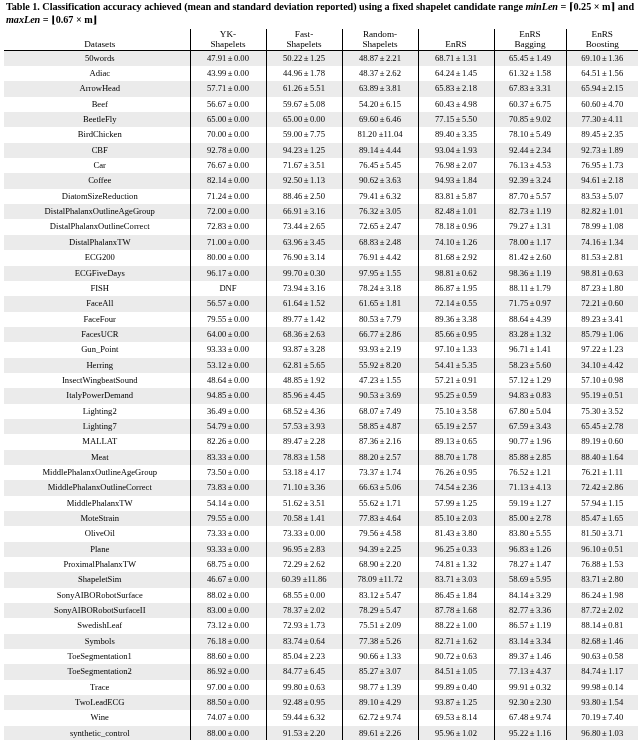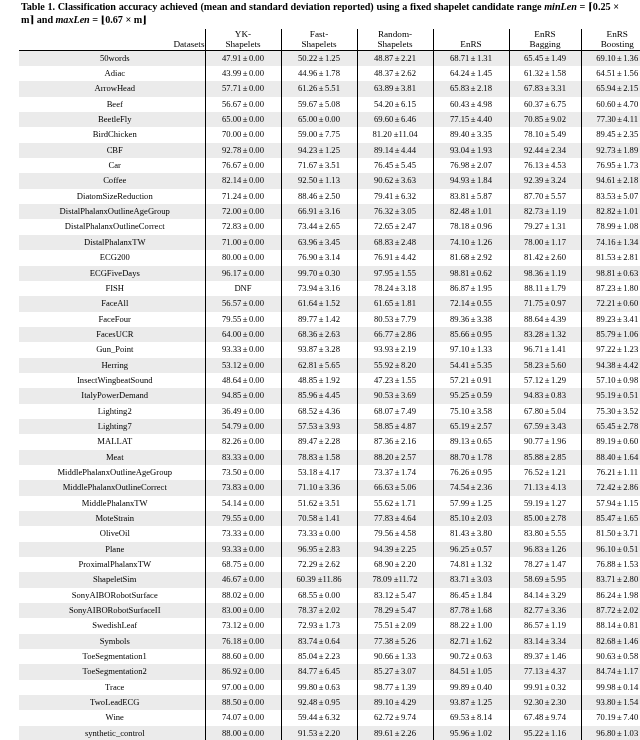--- a/index.html
+++ b/index.html
@@ -12,21 +12,21 @@
     height: 740px;
     font-family: "Liberation Serif", "DejaVu Serif", serif;
     color: #000000;
     overflow: hidden;
   }
   #page {
     width: 640px;
     height: 740px;
     position: relative;
     box-sizing: border-box;
-    padding: 0 19px;
+    padding: 0 4px;
   }
   .caption {
     font-size: 10.2px;
     font-weight: bold;
     line-height: 1.28;
     text-align: justify;
     padding: 0 2px 2px 2px;
     letter-spacing: -0.05px;
   }
   .caption .mathit {
@@ -50,21 +50,21 @@
   }
   
   thead th {
     font-weight: normal;
     font-size: 9.2px;
     vertical-align: bottom;
     padding-bottom: 1px;
     line-height: 1.12;
   }
   thead th.hdr-dataset {
-    text-align: right;
+    text-align: center;
     padding-left: 6px;
   }
   thead th.hdr-num {
     text-align: center;
   }
   .vline {
     border-left: 0.9px solid #000;
   }
   .rule-top {
     border-top: 1.3px solid #000;
@@ -176,21 +176,21 @@
           <td class="val vline"><span>54.20</span><span class="pm">±</span><span>6.15</span></td>
           <td class="val vline"><span>60.43</span><span class="pm">±</span><span>4.98</span></td>
           <td class="val vline"><span>60.37</span><span class="pm">±</span><span>6.75</span></td>
           <td class="val vline b"><span>60.60</span><span class="pm">±</span><span>4.70</span></td>
         </tr>
         <tr class="shade">
           <td class="dataset">BeetleFly</td>
           <td class="val vline"><span>65.00</span><span class="pm">±</span><span>0.00</span></td>
           <td class="val vline"><span>65.00</span><span class="pm">±</span><span>0.00</span></td>
           <td class="val vline"><span>69.60</span><span class="pm">±</span><span>6.46</span></td>
-          <td class="val vline"><span>77.15</span><span class="pm">±</span><span>4.40</span></td>
+          <td class="val vline"><span>77.15</span><span class="pm">±</span><span>5.50</span></td>
           <td class="val vline"><span>70.85</span><span class="pm">±</span><span>9.02</span></td>
           <td class="val vline b"><span>77.30</span><span class="pm">±</span><span>4.11</span></td>
         </tr>
         <tr>
           <td class="dataset">BirdChicken</td>
           <td class="val vline"><span>70.00</span><span class="pm">±</span><span>0.00</span></td>
           <td class="val vline"><span>59.00</span><span class="pm">±</span><span>7.75</span></td>
           <td class="val vline"><span>81.20</span><span class="pm-tight"> ±</span><span>11.04</span></td>
           <td class="val vline"><span>89.40</span><span class="pm">±</span><span>3.35</span></td>
           <td class="val vline"><span>78.10</span><span class="pm">±</span><span>5.49</span></td>
@@ -322,21 +322,21 @@
           <td class="val vline"><span>96.71</span><span class="pm">±</span><span>1.41</span></td>
           <td class="val vline b"><span>97.22</span><span class="pm">±</span><span>1.23</span></td>
         </tr>
         <tr class="shade">
           <td class="dataset">Herring</td>
           <td class="val vline"><span>53.12</span><span class="pm">±</span><span>0.00</span></td>
           <td class="val vline b"><span>62.81</span><span class="pm">±</span><span>5.65</span></td>
           <td class="val vline"><span>55.92</span><span class="pm">±</span><span>8.20</span></td>
           <td class="val vline"><span>54.41</span><span class="pm">±</span><span>5.35</span></td>
           <td class="val vline"><span>58.23</span><span class="pm">±</span><span>5.60</span></td>
-          <td class="val vline"><span>94.38</span><span class="pm">±</span><span>4.42</span></td>
+          <td class="val vline"><span>34.10</span><span class="pm">±</span><span>4.42</span></td>
         </tr>
         <tr>
           <td class="dataset">InsectWingbeatSound</td>
           <td class="val vline"><span>48.64</span><span class="pm">±</span><span>0.00</span></td>
           <td class="val vline"><span>48.85</span><span class="pm">±</span><span>1.92</span></td>
           <td class="val vline"><span>47.23</span><span class="pm">±</span><span>1.55</span></td>
           <td class="val vline b"><span>57.21</span><span class="pm">±</span><span>0.91</span></td>
           <td class="val vline"><span>57.12</span><span class="pm">±</span><span>1.29</span></td>
           <td class="val vline"><span>57.10</span><span class="pm">±</span><span>0.98</span></td>
         </tr>
@@ -428,21 +428,21 @@
           <td class="val vline"><span>79.56</span><span class="pm">±</span><span>4.58</span></td>
           <td class="val vline"><span>81.43</span><span class="pm">±</span><span>3.80</span></td>
           <td class="val vline b"><span>83.80</span><span class="pm">±</span><span>5.55</span></td>
           <td class="val vline"><span>81.50</span><span class="pm">±</span><span>3.71</span></td>
         </tr>
         <tr class="shade">
           <td class="dataset">Plane</td>
           <td class="val vline"><span>93.33</span><span class="pm">±</span><span>0.00</span></td>
           <td class="val vline b"><span>96.95</span><span class="pm">±</span><span>2.83</span></td>
           <td class="val vline"><span>94.39</span><span class="pm">±</span><span>2.25</span></td>
-          <td class="val vline"><span>96.25</span><span class="pm">±</span><span>0.57</span></td>
+          <td class="val vline"><span>96.25</span><span class="pm">±</span><span>0.33</span></td>
           <td class="val vline"><span>96.83</span><span class="pm">±</span><span>1.26</span></td>
           <td class="val vline"><span>96.10</span><span class="pm">±</span><span>0.51</span></td>
         </tr>
         <tr>
           <td class="dataset">ProximalPhalanxTW</td>
           <td class="val vline"><span>68.75</span><span class="pm">±</span><span>0.00</span></td>
           <td class="val vline"><span>72.29</span><span class="pm">±</span><span>2.62</span></td>
           <td class="val vline"><span>68.90</span><span class="pm">±</span><span>2.20</span></td>
           <td class="val vline"><span>74.81</span><span class="pm">±</span><span>1.32</span></td>
           <td class="val vline b"><span>78.27</span><span class="pm">±</span><span>1.47</span></td>

